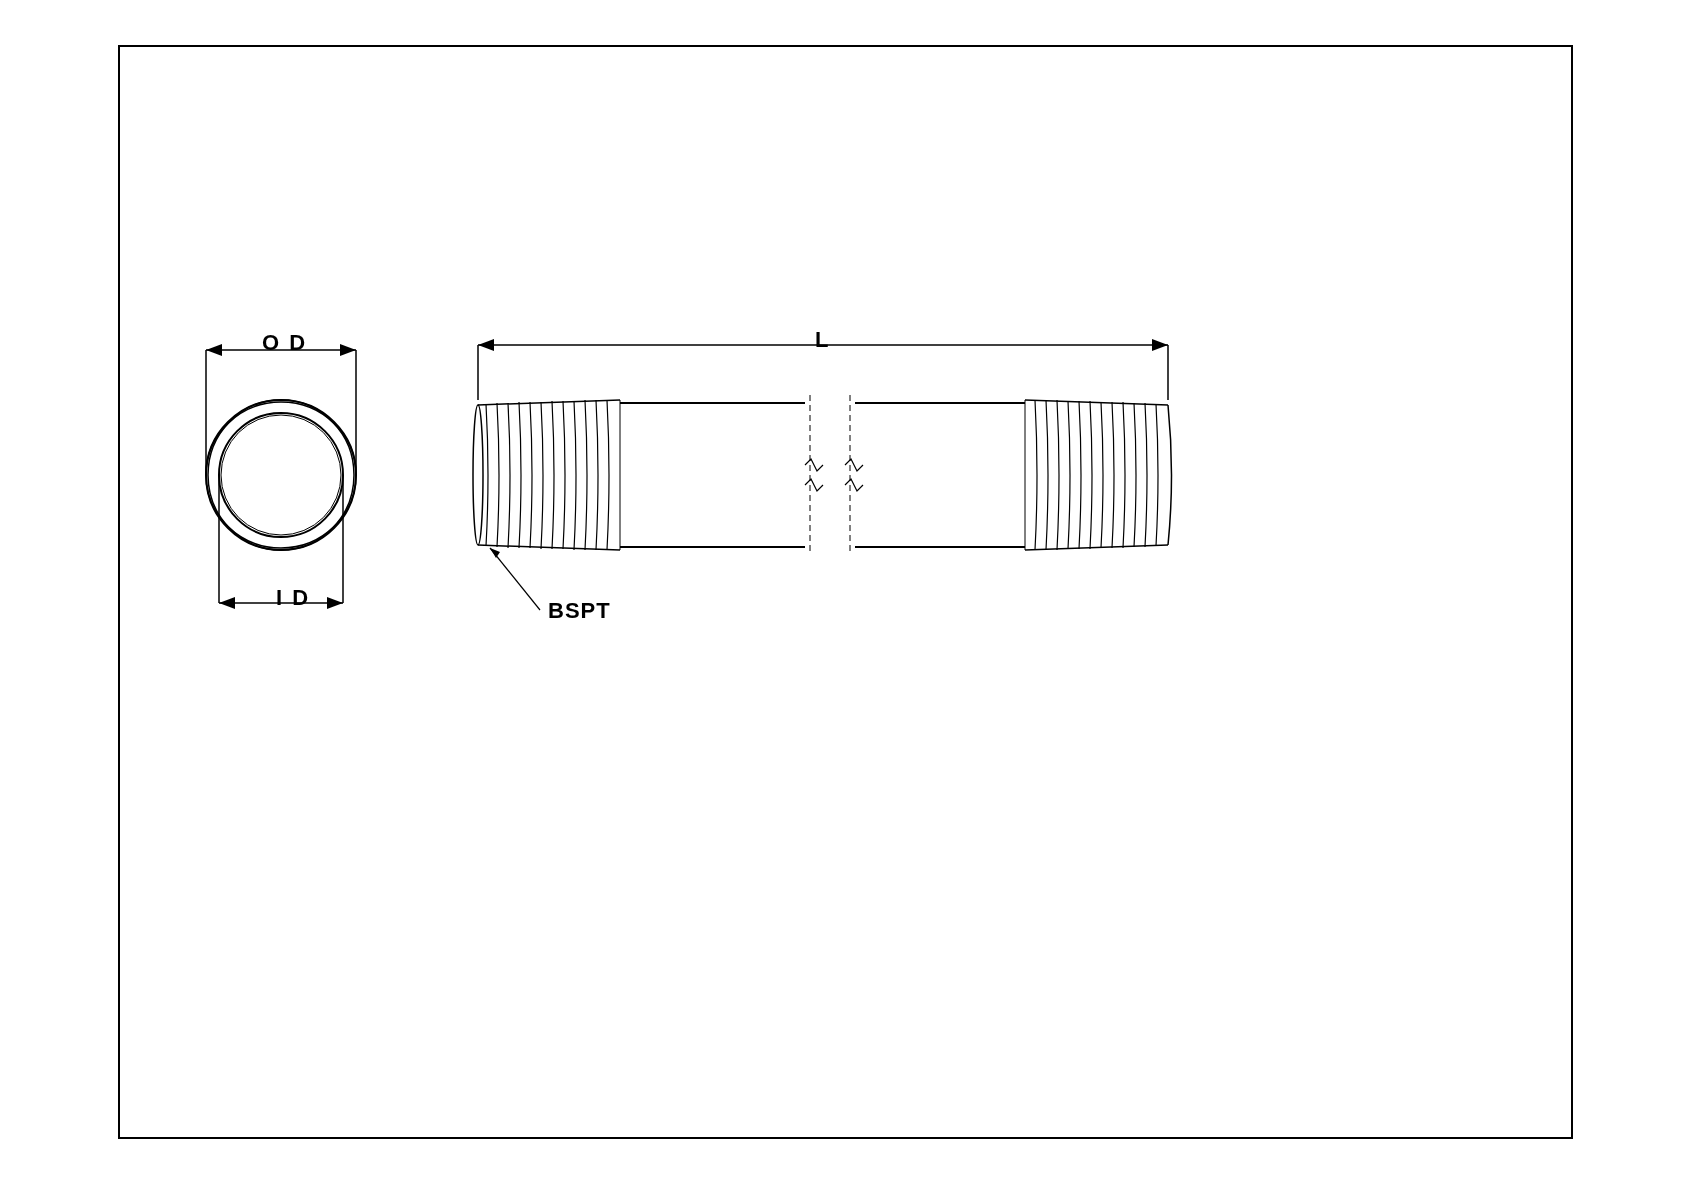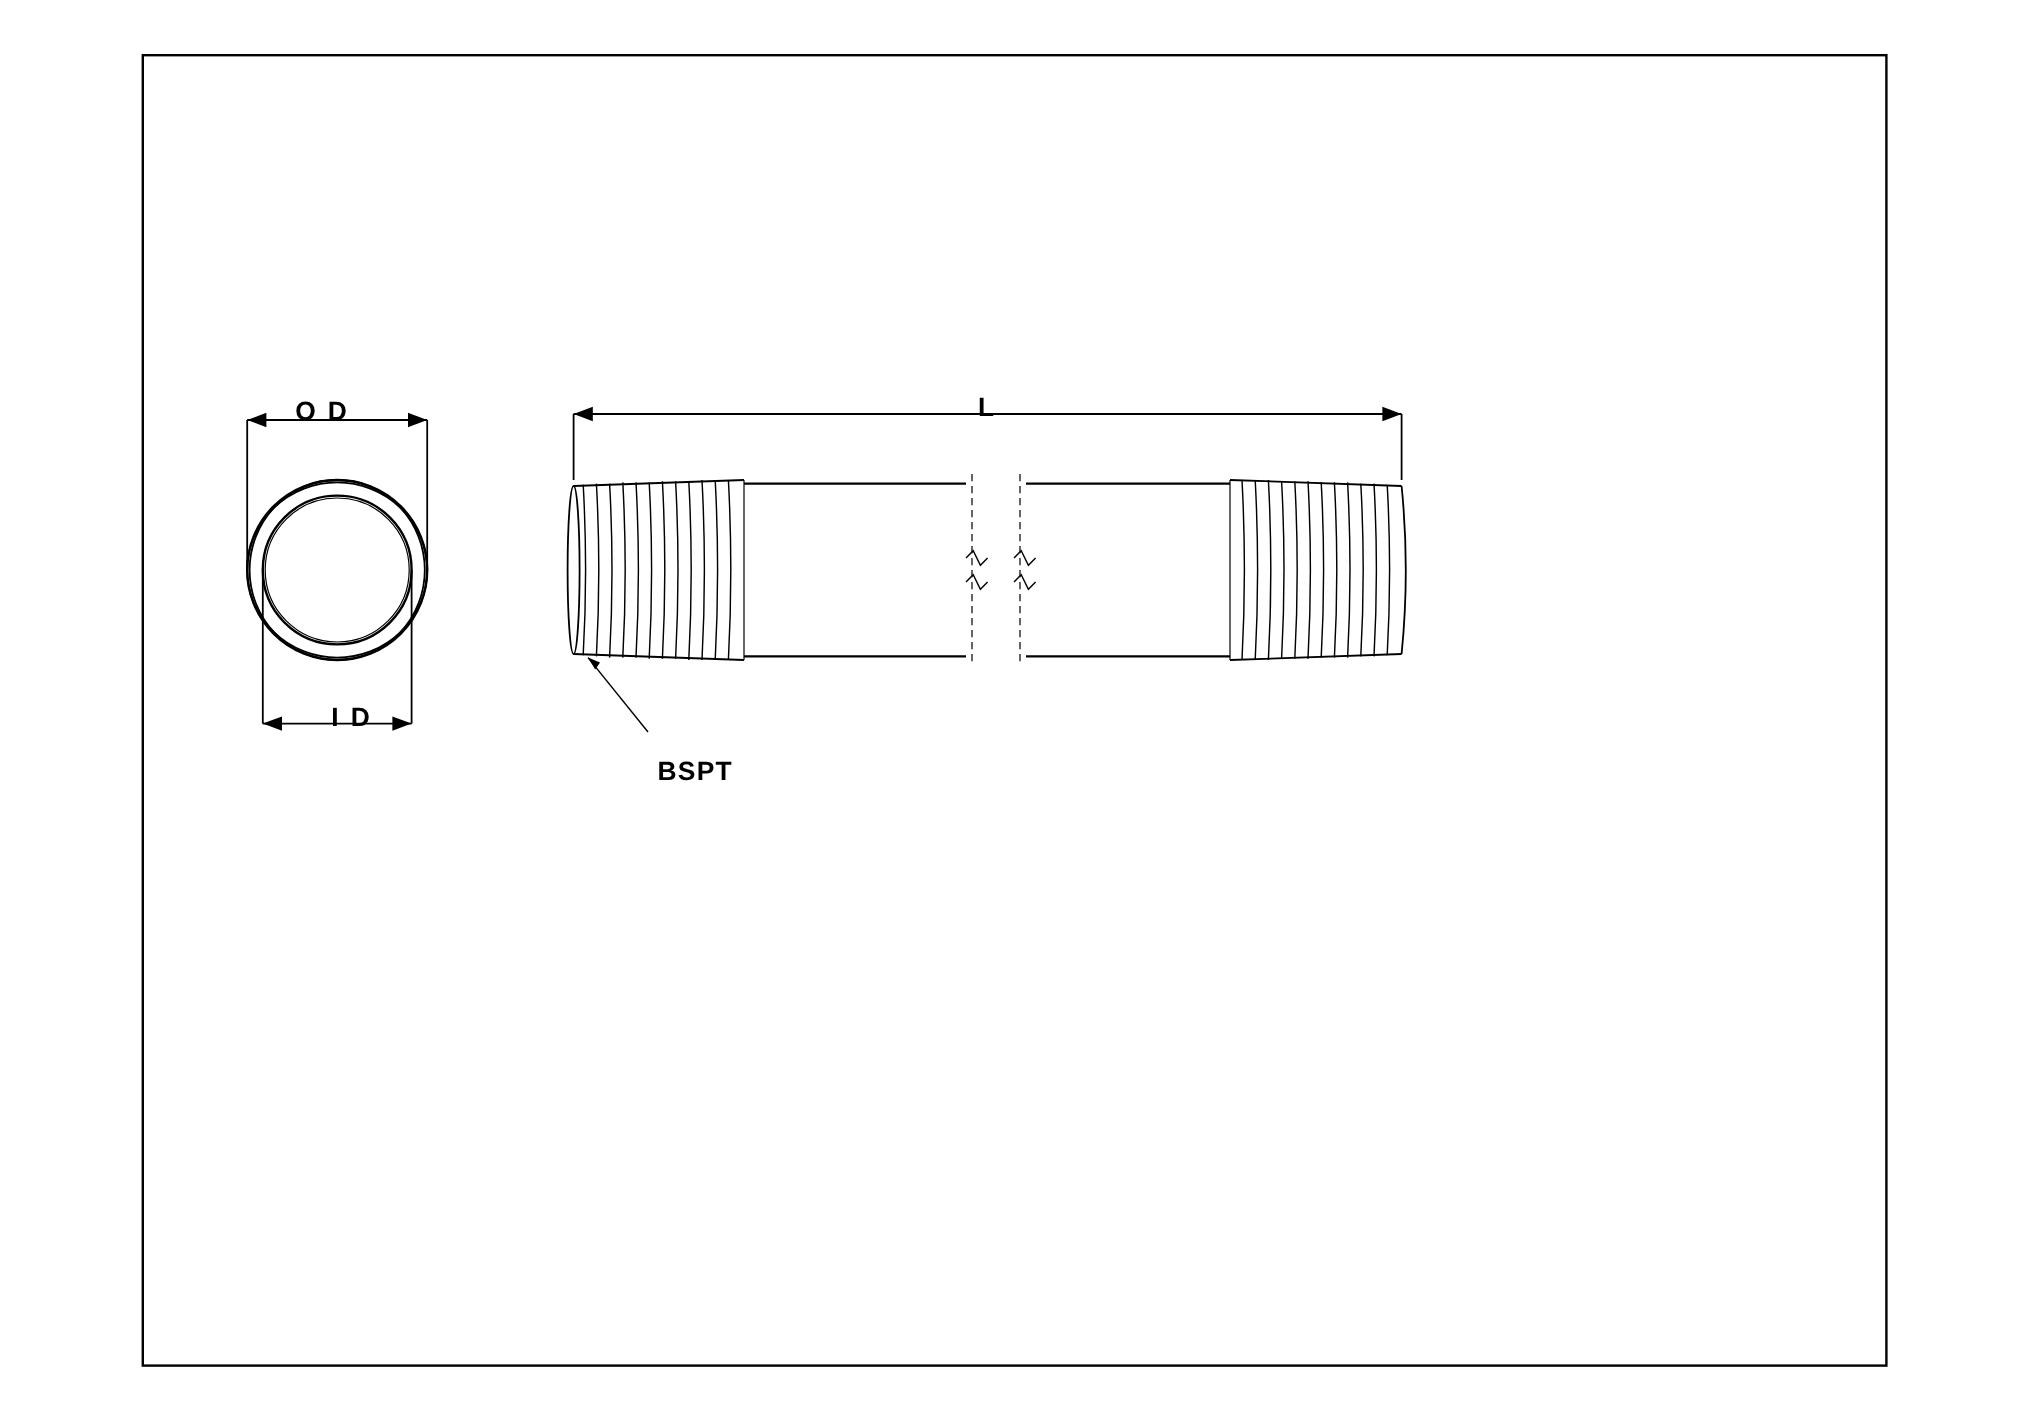--- a/index.html
+++ b/index.html
@@ -132,16 +132,16 @@
       <path d="M805,485 l6,-6 l6,12 l6,-6"></path>
       <path d="M845,465 l6,-6 l6,12 l6,-6"></path>
       <path d="M845,485 l6,-6 l6,12 l6,-6"></path>
     </g>
 
     <line x1="490" y1="548" x2="540" y2="610" stroke="#000" stroke-width="1.2"></line>
     <polygon points="490,548 500,552 496,558" fill="#000"></polygon>
   </g>
 </svg>
 
-<div class="dim-label" style="left:246px; top:330px;">O D</div>
+<div class="dim-label" style="left:262px; top:330px;">O D</div>
 <div class="dim-label" style="left:276px; top:585px;">I D</div>
 <div class="dim-label" style="left:815px; top:327px;">L</div>
-<div class="dim-label" style="left:548px; top:630px; letter-spacing:1px;">BSPT</div>
+<div class="dim-label" style="left:548px; top:598px; letter-spacing:1px;">BSPT</div>
 
 </body></html>

